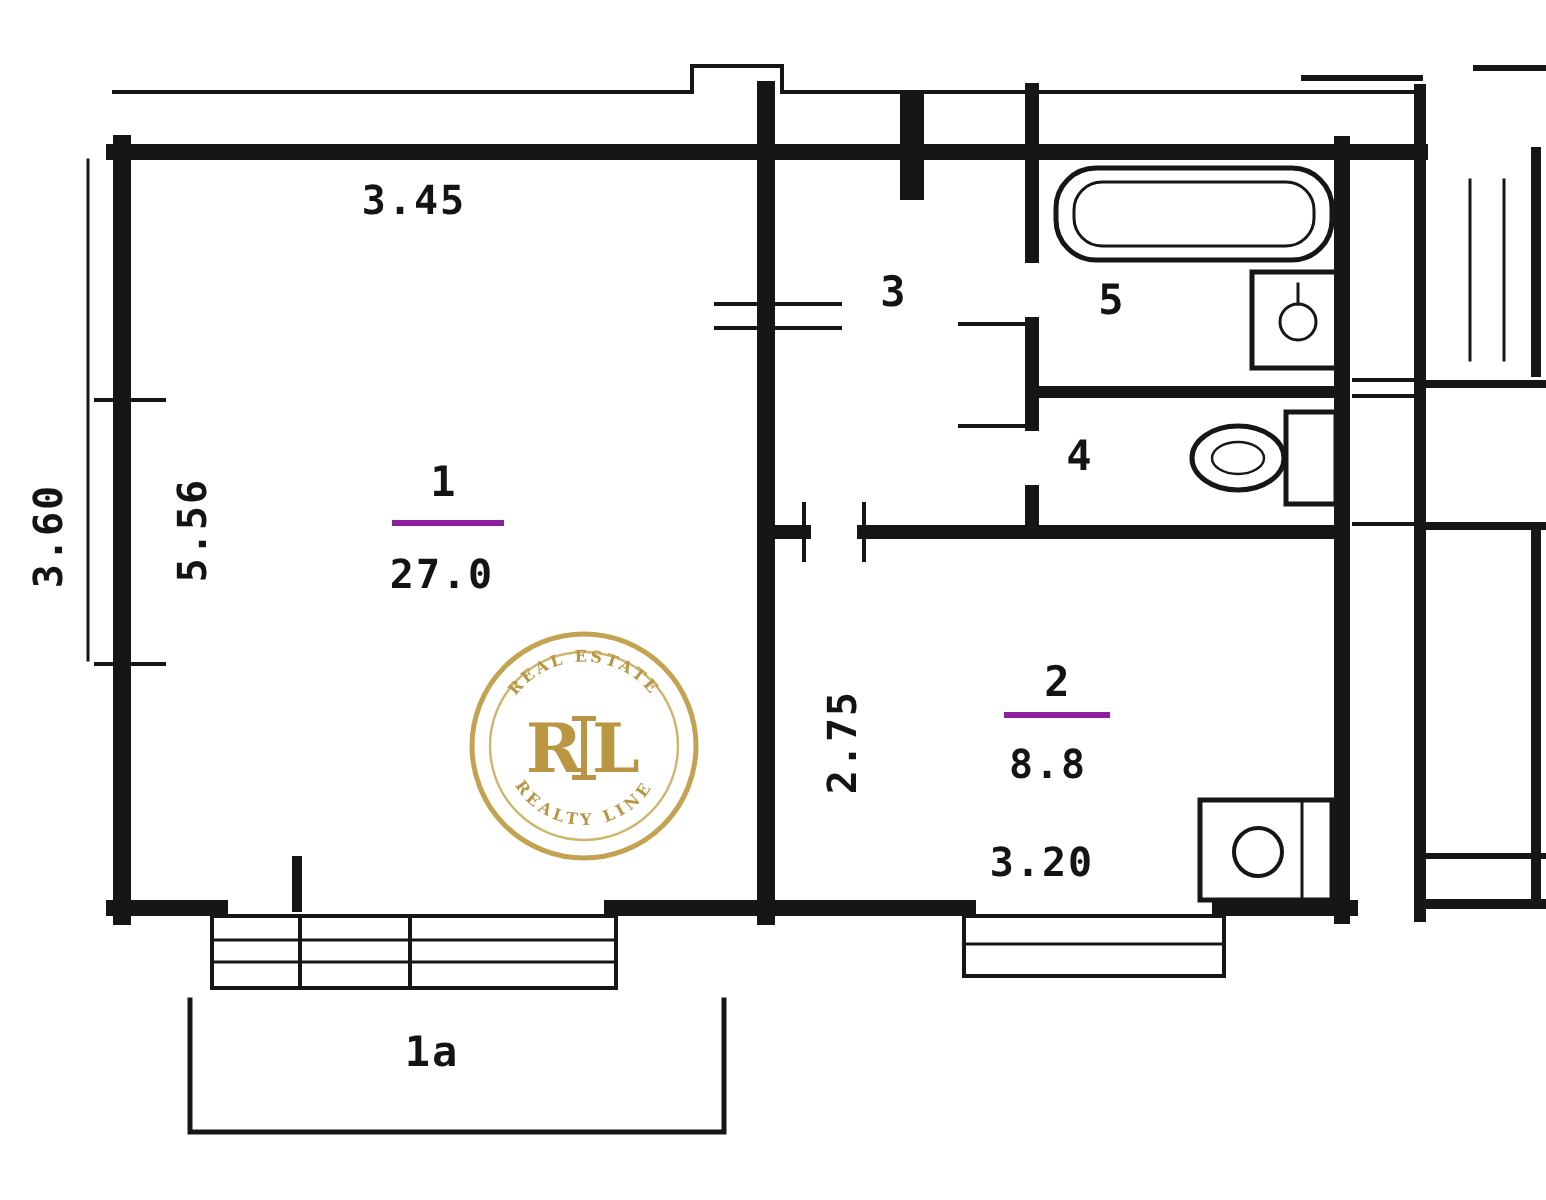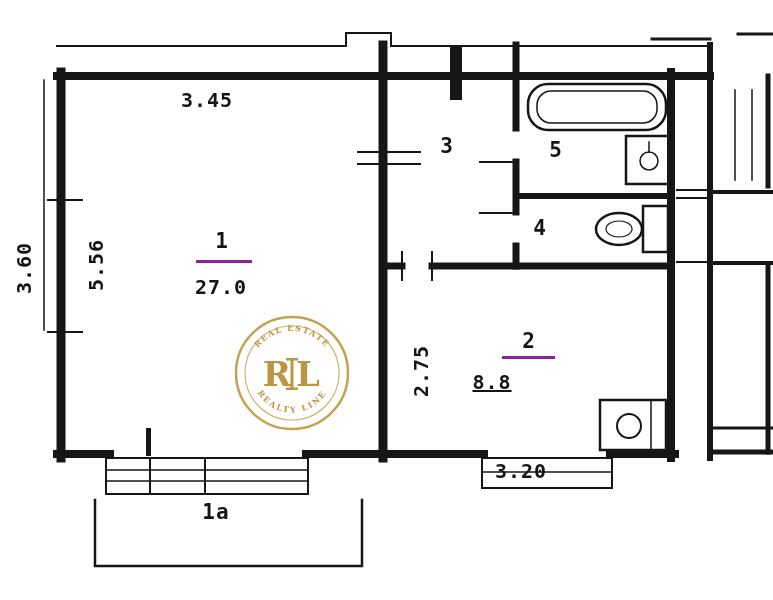--- a/index.html
+++ b/index.html
@@ -103,25 +103,25 @@
   <div class="lbl room" style="left:222px;top:241px;">1</div>
   <div class="underline" style="left:196px;top:260px;width:56px;"></div>
   <div class="lbl" style="left:221px;top:287px;">27.0</div>
 
   <div class="lbl room" style="left:447px;top:146px;">3</div>
   <div class="lbl room" style="left:556px;top:150px;">5</div>
   <div class="lbl room" style="left:540px;top:228px;">4</div>
 
   <div class="lbl room" style="left:529px;top:341px;">2</div>
   <div class="underline" style="left:502px;top:356px;width:53px;"></div>
-  <div class="lbl" style="left:492px;top:382px;text-decoration:underline;">8.8</div>
-  <div class="lbl" style="left:521px;top:431px;margin-top:40px;">3.20</div>
+  <div class="lbl" style="left:524px;top:382px;">8.8</div>
+  <div class="lbl" style="left:521px;top:431px;">3.20</div>
   <div class="lbl rot" style="left:421px;top:371px;">2.75</div>
 
-  <div class="lbl room" style="left:216px;top:512px;">1а</div>
+  <div class="lbl room" style="left:216px;top:526px;">1а</div>
 
   <svg class="watermark" width="120" height="120" viewBox="0 0 120 120">
     <circle cx="60" cy="60" r="56" fill="rgba(255,255,255,0.9)" stroke="#c1a04c" stroke-width="2.5"></circle>
     <circle cx="60" cy="60" r="47" fill="none" stroke="#cdb267" stroke-width="1.2"></circle>
     <defs>
       <path id="wm-arc-top" d="M20 46 A 42.5 42.5 0 0 1 100 46"></path>
       <path id="wm-arc-bottom" d="M22 72 A 40 40 0 0 0 98 72"></path>
     </defs>
     <text font-size="8" fill="#b8923c" letter-spacing="1.5" font-weight="700" font-family="'DejaVu Serif',serif">
       <textPath href="#wm-arc-top" startOffset="50%" text-anchor="middle">REAL ESTATE</textPath>

